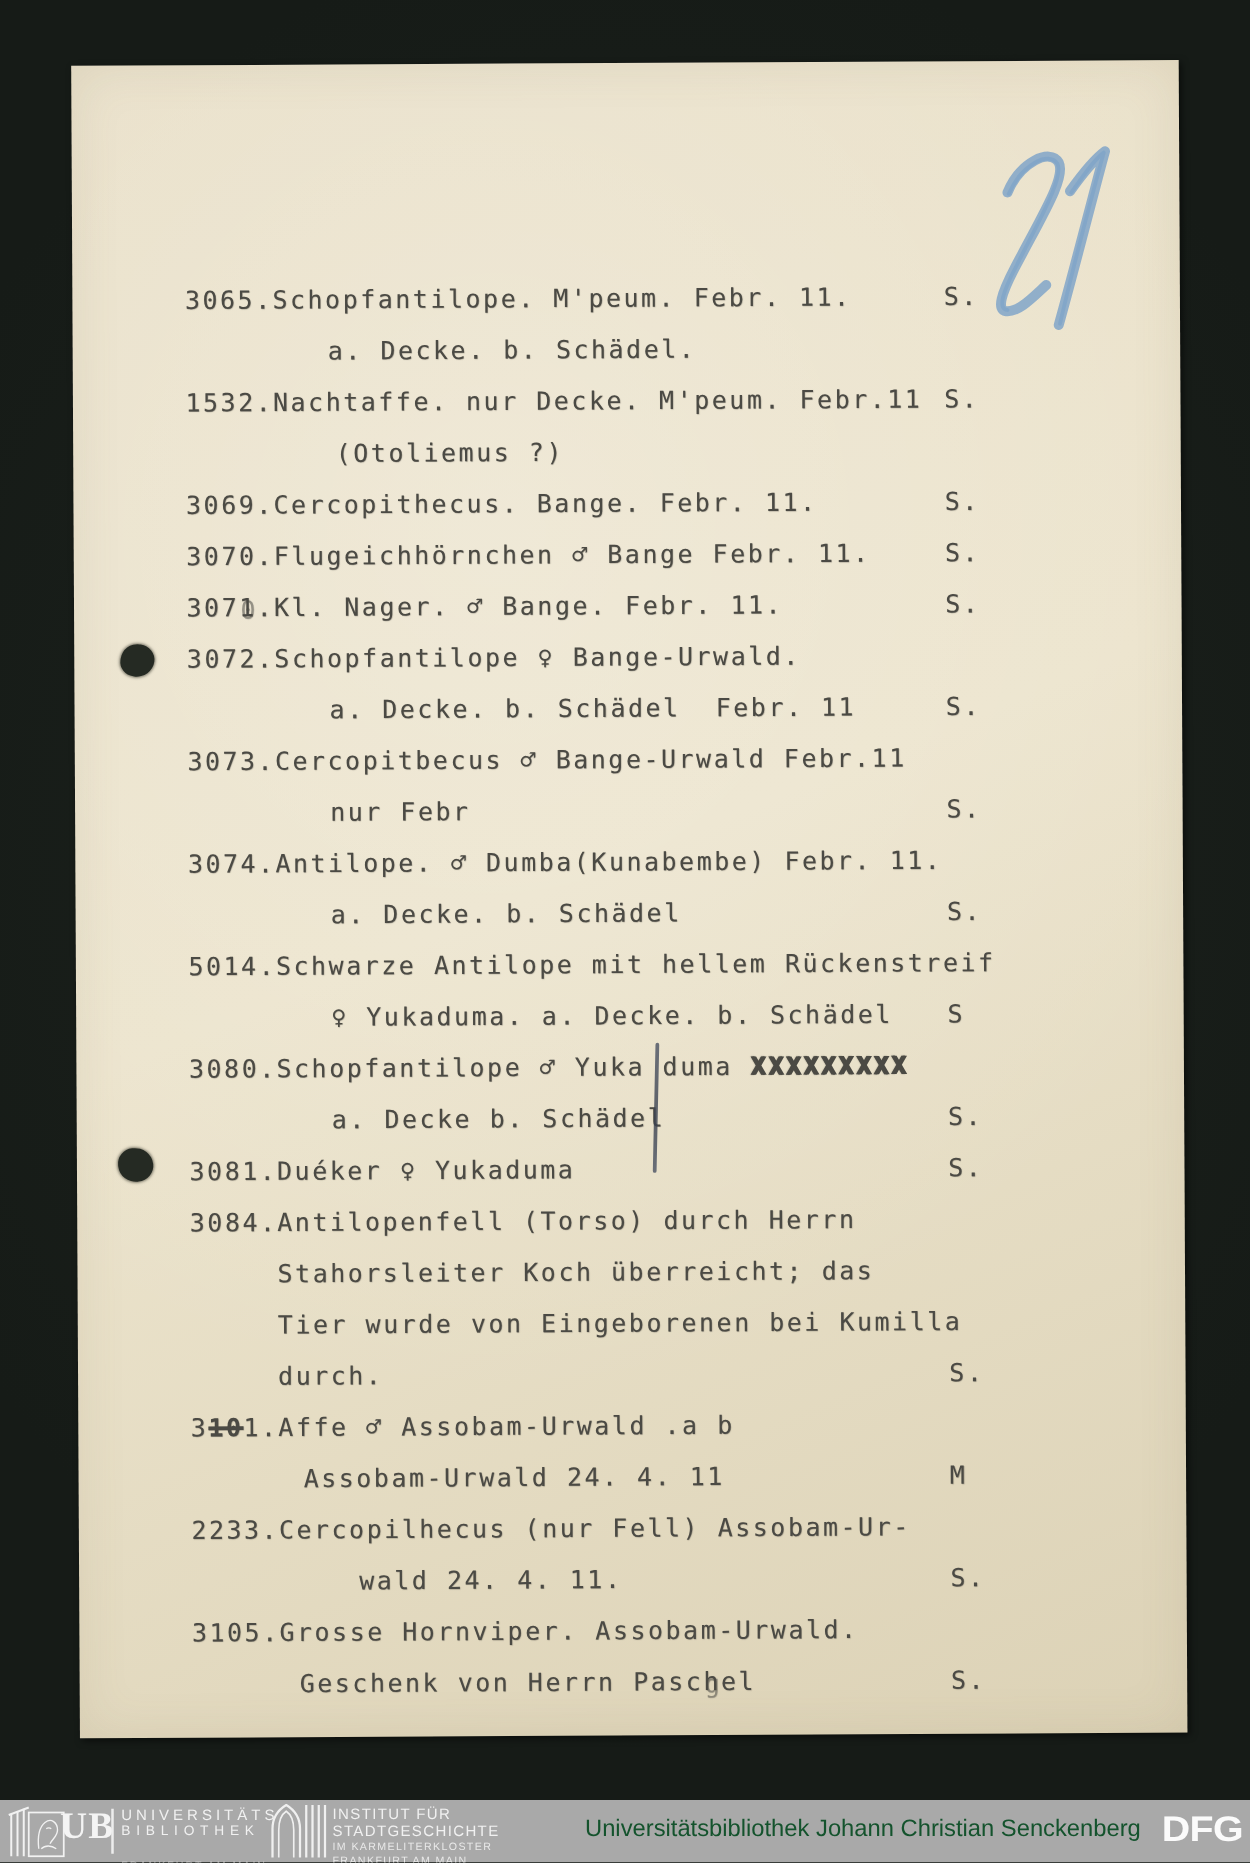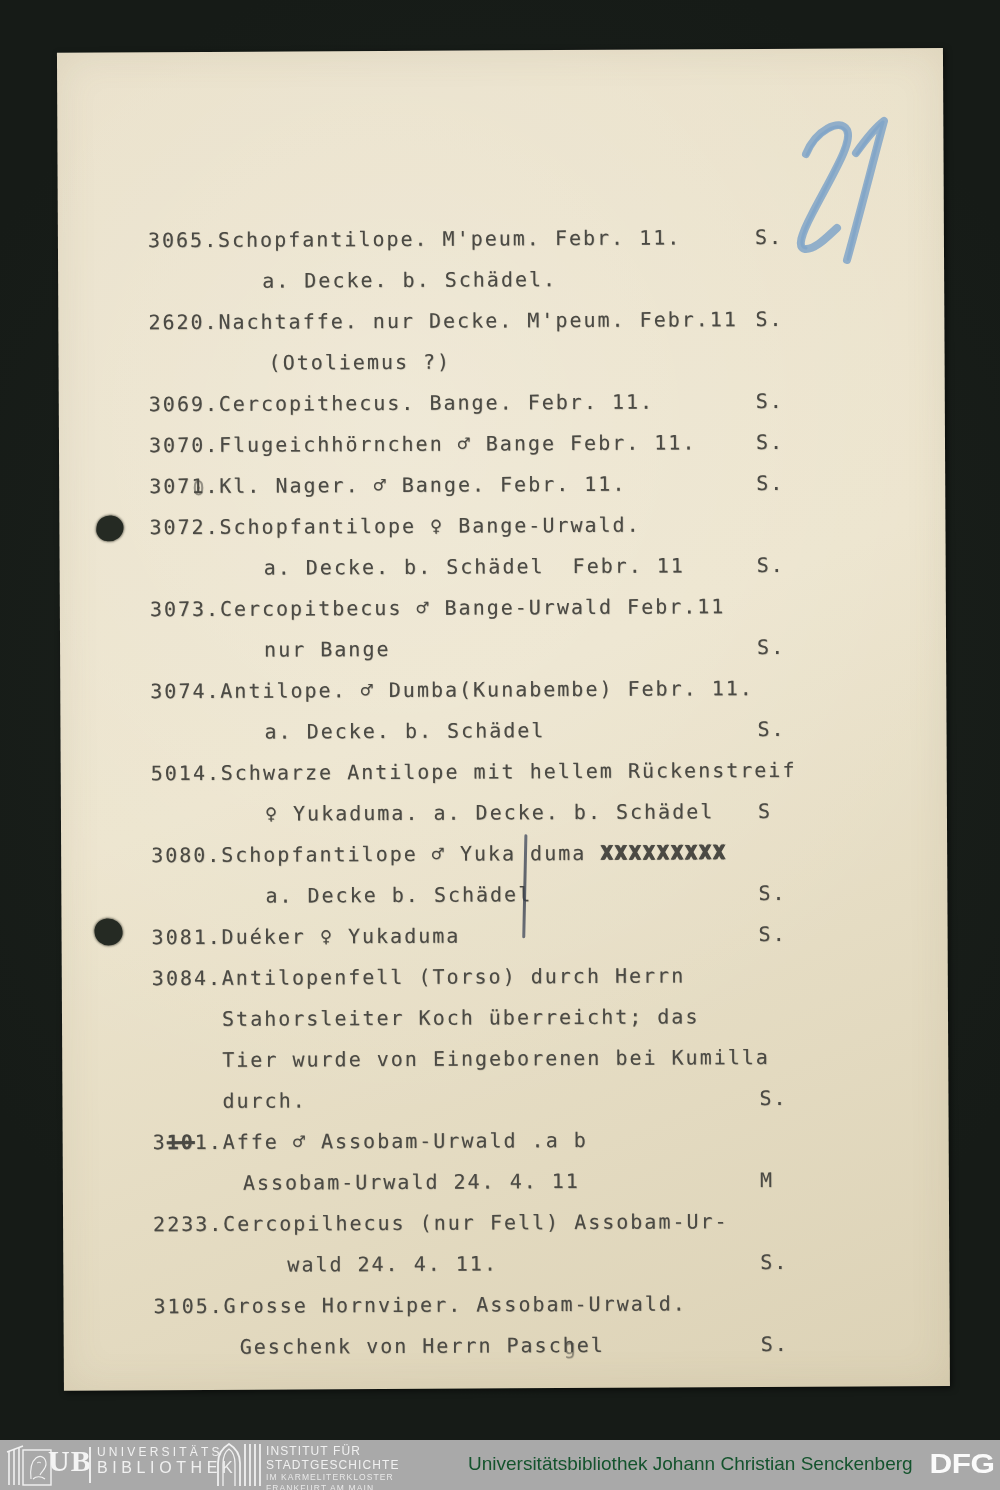--- a/index.html
+++ b/index.html
@@ -45,21 +45,21 @@
   .handwriting{position:absolute;left:768px;top:96px;width:150px;height:175px;}
   .sr{position:absolute;left:0;top:0;font-size:2px;color:transparent;user-select:none;}
   
   .footer{position:absolute;left:0;top:1440px;width:1000px;height:50px;background:#a9a9a9;color:#f1f1f1;}
   .footer .ub-logo{position:absolute;left:6px;top:3px;height:44px;}
   .ub-abbr{position:absolute;left:48px;top:4px;font-family:"Liberation Serif",serif;
     font-weight:bold;font-size:30px;color:#f4f4f4;letter-spacing:1px;}
   .ub-divider{position:absolute;left:89px;top:7px;width:2px;height:36px;background:#ededed;}
   .ub-text{position:absolute;left:97px;top:6px;line-height:1;}
   .ub-text .l1{display:block;font-size:12px;letter-spacing:3.2px;margin-bottom:2px;}
-  .ub-text .l2{display:block;font-size:16px;letter-spacing:4.6px;margin-bottom:17px;}
+  .ub-text .l2{display:block;font-size:11px;letter-spacing:4.6px;margin-bottom:17px;}
   .ub-text .l3{display:block;font-size:8.5px;letter-spacing:1.6px;color:#e7e7e7;}
   .inst-logo{position:absolute;left:214px;top:3px;height:44px;}
   .inst-text{position:absolute;left:266px;top:5px;line-height:1;}
   .inst-text .b{display:block;font-size:12px;font-weight:normal;letter-spacing:1.1px;margin-bottom:2px;}
   .inst-text .s{display:block;font-size:8.5px;letter-spacing:1.1px;color:#e9e9e9;margin-top:2px;}
   .lib-name{position:absolute;left:468px;top:13px;font-size:19px;color:#14532d;}
   .dfg-logo{position:absolute;left:931px;top:7px;font-size:30px;font-weight:bold;
     letter-spacing:-.5px;color:#fbfbfb;transform:scaleY(.95) scaleX(1.05);}
   svg{display:block;}
 </style>
@@ -67,29 +67,29 @@
 <body>
 
 <div class="stage">
 
   <div class="paper typ">
     <div class="hole hole-1"></div>
     <div class="hole hole-2"></div>
     <div id="lines">
         <div class="line" style="top: 176px;"><span class="num"><span class="seg">3065.</span></span><span class="text" style="left: 160px;"><span class="seg">Schopfantilope. M'peum. Febr. 11.</span></span><span class="mark">S.</span></div>
         <div class="line" style="top: 217px;"><span class="text" style="left: 204px;"><span class="seg">a. Decke. b. Schädel.</span></span></div>
-        <div class="line" style="top: 258px;"><span class="num"><span class="seg">2620.</span></span><span class="text" style="left: 160px;"><span class="seg">Nachtaffe. nur Decke. M'peum. Febr.11</span></span><span class="mark">S.</span></div>
+        <div class="line" style="top: 258px;"><span class="num"><span class="seg">1532.</span></span><span class="text" style="left: 160px;"><span class="seg">Nachtaffe. nur Decke. M'peum. Febr.11</span></span><span class="mark">S.</span></div>
         <div class="line" style="top: 299px;"><span class="text" style="left: 210px;"><span class="seg">(Otoliemus ?)</span></span></div>
         <div class="line" style="top: 340px;"><span class="num"><span class="seg">3069.</span></span><span class="text" style="left: 160px;"><span class="seg">Cercopithecus. Bange. Febr. 11.</span></span><span class="mark">S.</span></div>
         <div class="line" style="top: 381px;"><span class="num"><span class="seg">3070.</span></span><span class="text" style="left: 160px;"><span class="seg">Flugeichhörnchen ♂ Bange Febr. 11.</span></span><span class="mark">S.</span></div>
         <div class="line" style="top: 422px;"><span class="num"><span class="seg">307</span><span class="ov"><span class="ghost">0</span><span>1</span></span><span class="seg">.</span></span><span class="text" style="left: 160px;"><span class="seg">Kl. Nager. ♂ Bange. Febr. 11.</span></span><span class="mark">S.</span></div>
         <div class="line" style="top: 463px;"><span class="num"><span class="seg">3072.</span></span><span class="text" style="left: 160px;"><span class="seg">Schopfantilope ♀ Bange-Urwald.</span></span></div>
         <div class="line" style="top: 504px;"><span class="text" style="left: 204px;"><span class="seg">a. Decke. b. Schädel  Febr. 11</span></span><span class="mark">S.</span></div>
         <div class="line" style="top: 545px;"><span class="num"><span class="seg">3073.</span></span><span class="text" style="left: 160px;"><span class="seg">Cercopitbecus ♂ Bange-Urwald Febr.11</span></span></div>
-        <div class="line" style="top: 586px;"><span class="text" style="left: 204px;"><span class="seg">nur Bange</span></span><span class="mark">S.</span></div>
+        <div class="line" style="top: 586px;"><span class="text" style="left: 204px;"><span class="seg">nur Febr</span></span><span class="mark">S.</span></div>
         <div class="line" style="top: 627px;"><span class="num"><span class="seg">3074.</span></span><span class="text" style="left: 160px;"><span class="seg">Antilope. ♂ Dumba(Kunabembe) Febr. 11.</span></span></div>
         <div class="line" style="top: 668px;"><span class="text" style="left: 204px;"><span class="seg">a. Decke. b. Schädel</span></span><span class="mark">S.</span></div>
         <div class="line" style="top: 709px;"><span class="num"><span class="seg">5014.</span></span><span class="text" style="left: 160px;"><span class="seg">Schwarze Antilope mit hellem Rückenstreif</span></span></div>
         <div class="line" style="top: 750px;"><span class="text" style="left: 204px;"><span class="seg">♀ Yukaduma. a. Decke. b. Schädel</span></span><span class="mark">S</span></div>
         <div class="line" style="top: 791px;"><span class="num"><span class="seg">3080.</span></span><span class="text" style="left: 160px;"><span class="seg">Schopfantilope ♂ Yuka duma </span><span class="seg ot">XXXXXXXXX</span></span></div>
         <div class="line" style="top: 832px;"><span class="text" style="left: 204px;"><span class="seg">a. Decke b. Schädel</span></span><span class="mark">S.</span></div>
         <div class="line" style="top: 873px;"><span class="num"><span class="seg">3081.</span></span><span class="text" style="left: 160px;"><span class="seg">Duéker ♀ Yukaduma</span></span><span class="mark">S.</span></div>
         <div class="line" style="top: 914px;"><span class="num"><span class="seg">3084.</span></span><span class="text" style="left: 160px;"><span class="seg">Antilopenfell (Torso) durch Herrn</span></span></div>
         <div class="line" style="top: 955px;"><span class="text" style="left: 160px;"><span class="seg">Stahorsleiter Koch überreicht; das</span></span></div>
         <div class="line" style="top: 996px;"><span class="text" style="left: 160px;"><span class="seg">Tier wurde von Eingeborenen bei Kumilla</span></span></div>

